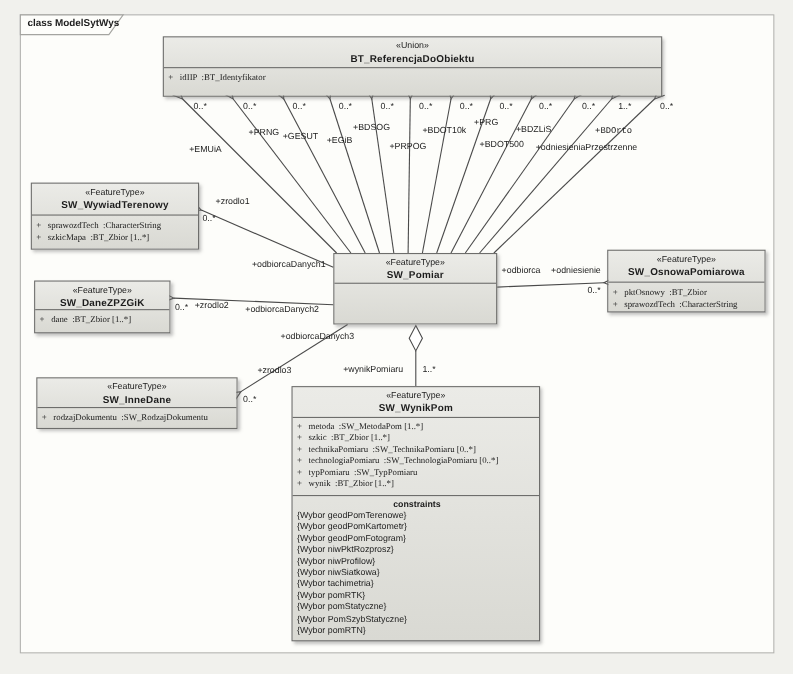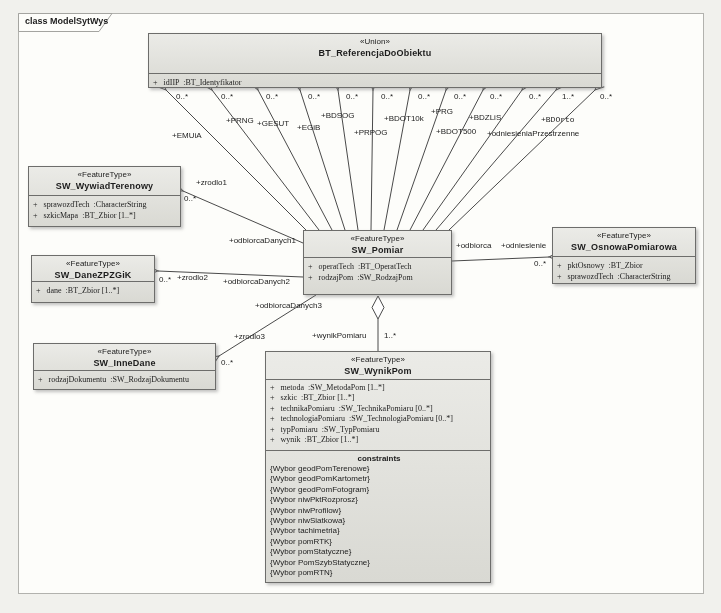--- a/index.html
+++ b/index.html
@@ -80,21 +80,21 @@
       <line x1="452" y1="261" x2="549" y2="257" marker-end="url(#arr)"></line>
 
       <line x1="378" y1="319" x2="378" y2="351"></line>
       <polygon points="378,296 384,307.5 378,319 372,307.5" fill="#ffffff" stroke="#4a4a4a"></polygon>
     </g>
   </svg>
 
   <span class="frame-title">class ModelSytWys</span>
 
   <div class="uml-class" style="left:148px;top:33px;width:454px;height:55px;">
-    <div class="cls-head" style="height:40px;">
+    <div class="cls-head" style="height:28px;">
       <div class="stereotype">«Union»</div>
       <div class="cls-name">BT_ReferencjaDoObiektu</div>
     </div>
     <div class="cls-attrs">
         <div class="attr-row">+   idIIP  :BT_Identyfikator</div>
       </div>
   </div>
 
   <div class="uml-class" style="left:28px;top:166px;width:153px;height:61px;">
     <div class="cls-head" style="height:29px;">
@@ -125,24 +125,20 @@
     <div class="cls-attrs">
         <div class="attr-row">+   rodzajDokumentu  :SW_RodzajDokumentu</div>
       </div>
   </div>
 
   <div class="uml-class" style="left:303px;top:230px;width:149px;height:65px;">
     <div class="cls-head" style="height:27px;">
       <div class="stereotype">«FeatureType»</div>
       <div class="cls-name">SW_Pomiar</div>
     </div>
-    <div class="cls-attrs">
-        <div class="attr-row">+   operatTech  :BT_OperatTech</div>
-        <div class="attr-row">+   rodzajPom  :SW_RodzajPom</div>
-      </div>
   </div>
 
   <div class="uml-class" style="left:552px;top:227px;width:144px;height:57px;">
     <div class="cls-head" style="height:29px;">
       <div class="stereotype">«FeatureType»</div>
       <div class="cls-name">SW_OsnowaPomiarowa</div>
     </div>
     <div class="cls-attrs">
         <div class="attr-row">+   pktOsnowy  :BT_Zbior</div>
         <div class="attr-row">+   sprawozdTech  :CharacterString</div>

